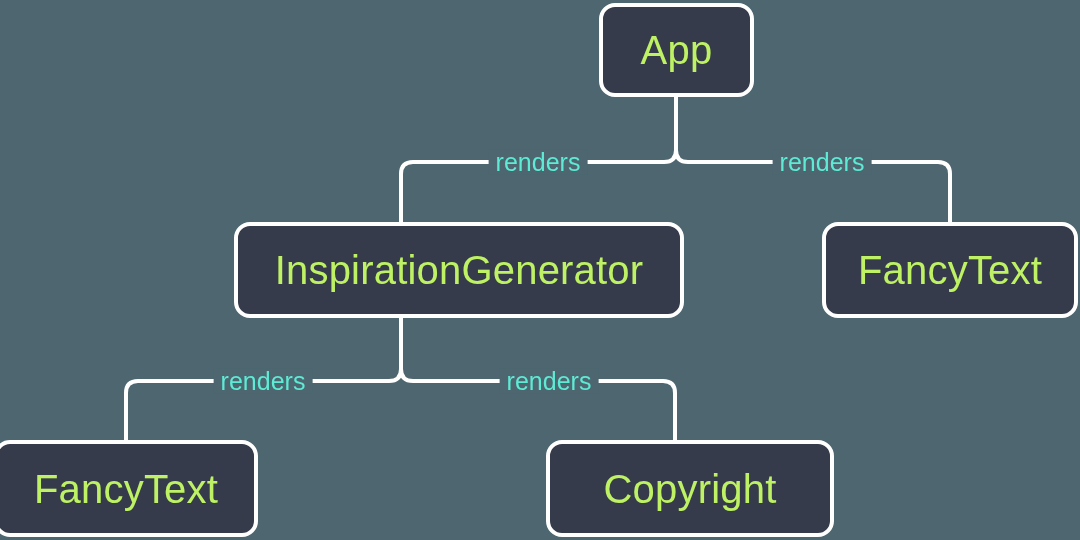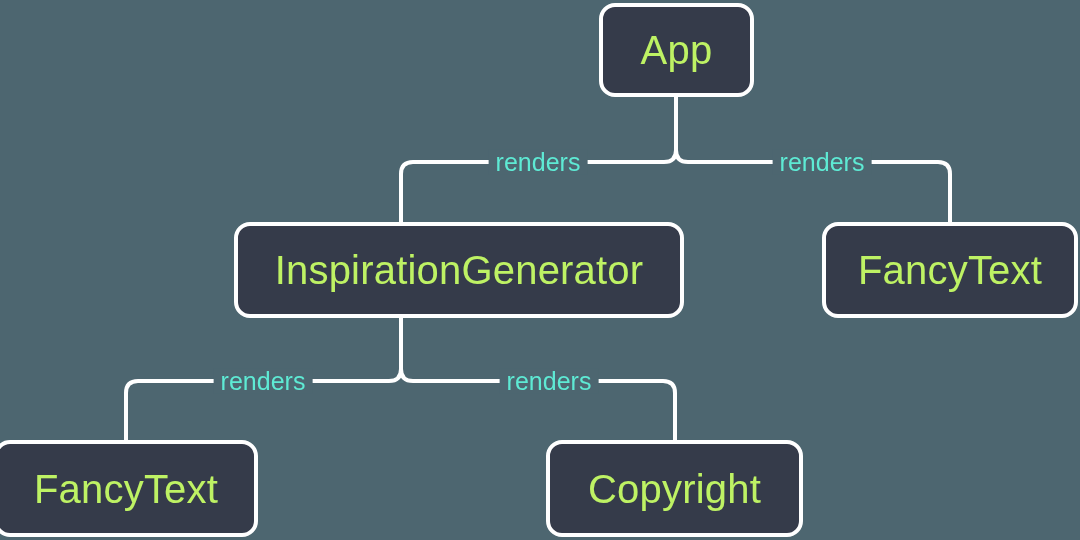--- a/index.html
+++ b/index.html
@@ -76,21 +76,21 @@
       </div>
       <div class="node" style="left: 186px; top: 222px; width: 450px; height: 96px; font-size: 40px; margin-left: 48px;">
         <span class="node-label">InspirationGenerator</span>
       </div>
       <div class="node" style="left: 822px; top: 222px; width: 256px; height: 96px; font-size: 40px;">
         <span class="node-label">FancyText</span>
       </div>
       <div class="node" style="left: -6px; top: 440px; width: 264px; height: 97px; font-size: 40px;">
         <span class="node-label">FancyText</span>
       </div>
-      <div class="node" style="left: 546px; top: 440px; width: 257px; height: 97px; font-size: 40px;">
+      <div class="node" style="left: 546px; top: 440px; width: 288px; height: 97px; font-size: 40px;">
         <span class="node-label">Copyright</span>
       </div>
     </div>
   <div id="label-layer">
       <div class="edge-label" style="left: 538px; top: 162px;">renders</div>
       <div class="edge-label" style="left: 822px; top: 162px;">renders</div>
       <div class="edge-label" style="left: 263px; top: 381px;">renders</div>
       <div class="edge-label" style="left: 549px; top: 381px;">renders</div>
     </div>
 

